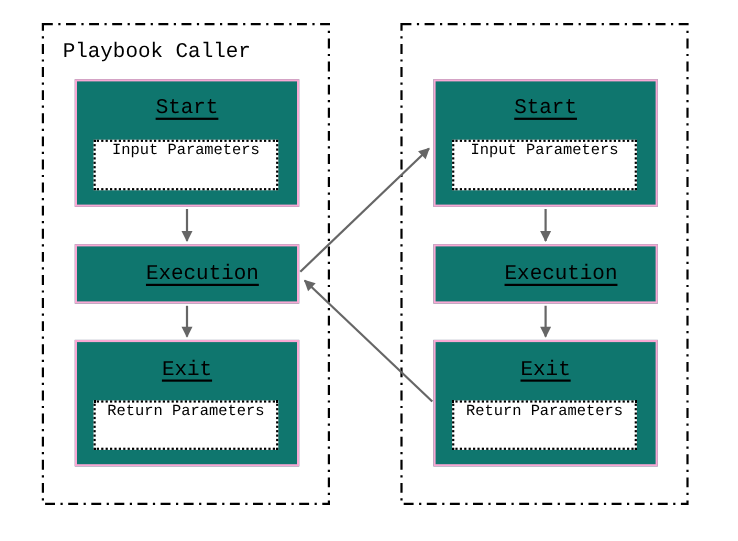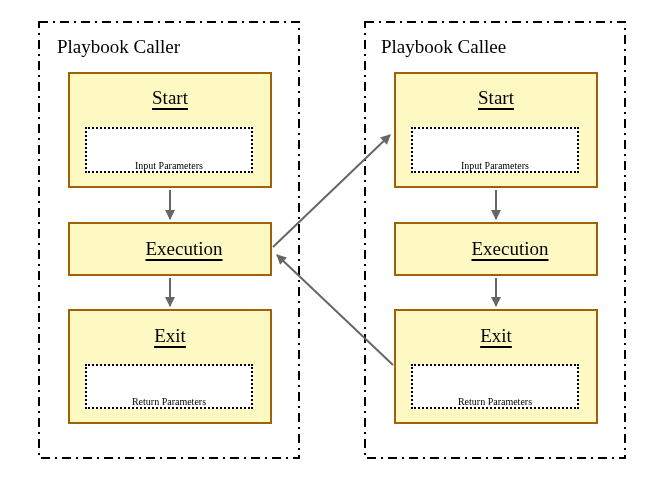--- a/index.html
+++ b/index.html
@@ -1,43 +1,43 @@
 <!DOCTYPE html>
 <html><head>
 <meta charset="utf-8">
 <style>
   html, body { margin: 0; padding: 0; background: #ffffff; }
   .canvas {
     position: relative;
     width: 651px;
     height: 492px;
     background: #ffffff;
-    font-family: Liberation Serif, serif;
+    font-family: Liberation Mono, monospace;
     color: #000000;
     overflow: hidden;
   }
   .layer {
     position: absolute;
     left: 0; top: 0;
     width: 671px; height: 492px;
     pointer-events: none;
   }
   .svg-over  { z-index: 3; }
   .group-title {
     position: absolute;
     font-size: 19px;
     line-height: 22px;
     white-space: nowrap;
     z-index: 2;
   }
   .node {
     position: absolute;
     box-sizing: border-box;
-    border: 2px solid #a16207;
-    background: #fef9c3;
+    border: 2px solid #f9a8d4;
+    background: #0f766e;
     z-index: 2;
   }
   .node-label {
     position: absolute;
     left: 0;
     width: 100%;
     text-align: center;
     font-size: 19px;
     line-height: 22px;
     text-decoration: underline;
@@ -50,23 +50,23 @@
     align-items: center;
     justify-content: center;
   }
   .node.execution .node-label { position: static; width: auto; margin-left: 28px; }
   .param-box {
     position: absolute;
     box-sizing: border-box;
     border: 2px dotted #000000;
     background: #ffffff;
     display: flex;
-    align-items: flex-end;
+    align-items: flex-start;
     justify-content: center;
-    font-size: 10px;
+    font-size: 14px;
     white-space: nowrap;
   }
 </style>
 </head>
 <body>
 
 <div class="canvas">
 
   <svg class="layer svg-over" viewBox="0 0 671 492" xmlns="http://www.w3.org/2000/svg">
     <defs>
@@ -99,21 +99,20 @@
     <div class="node-label">Execution</div>
   </div>
 
   <div class="node" style="left:68px; top:309px; width:204px; height:115px;">
     <div class="node-label" style="top:14px;">Exit</div>
     <div class="param-box" style="left:15px; top:53px; width:168px; height:45px;">
       <span>Return Parameters</span>
     </div>
   </div>
 
-  <div class="group-title" style="left:381px; top:36px;">Playbook Callee</div>
 
   <div class="node" style="left:394px; top:72px; width:204px; height:116px;">
     <div class="node-label" style="top:13px;">Start</div>
     <div class="param-box" style="left:15px; top:53px; width:168px; height:46px;">
       <span>Input Parameters</span>
     </div>
   </div>
 
   <div class="node execution" style="left:394px; top:222px; width:204px; height:54px;">
     <div class="node-label">Execution</div>

